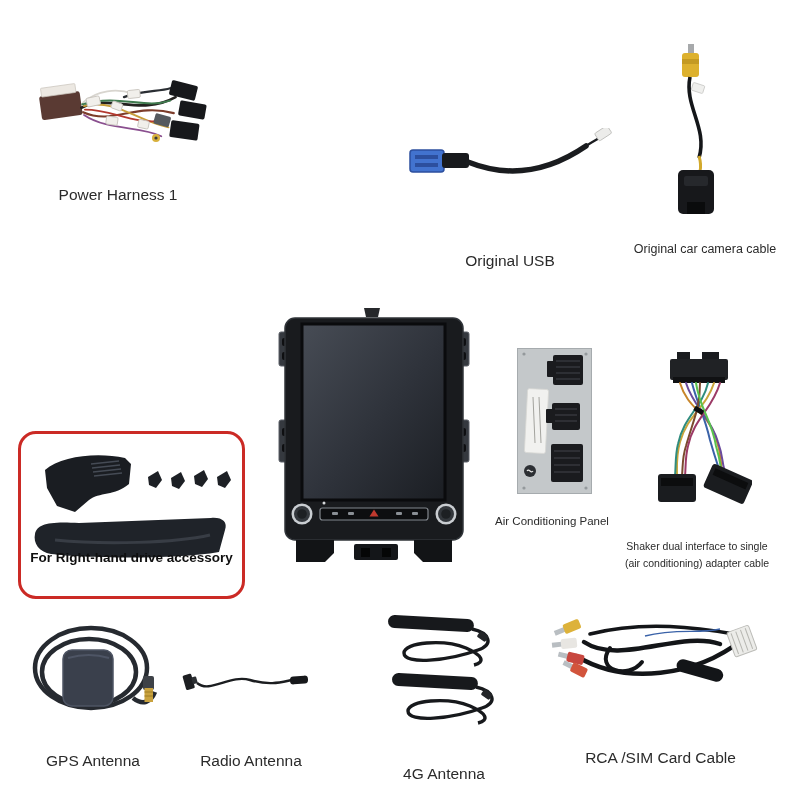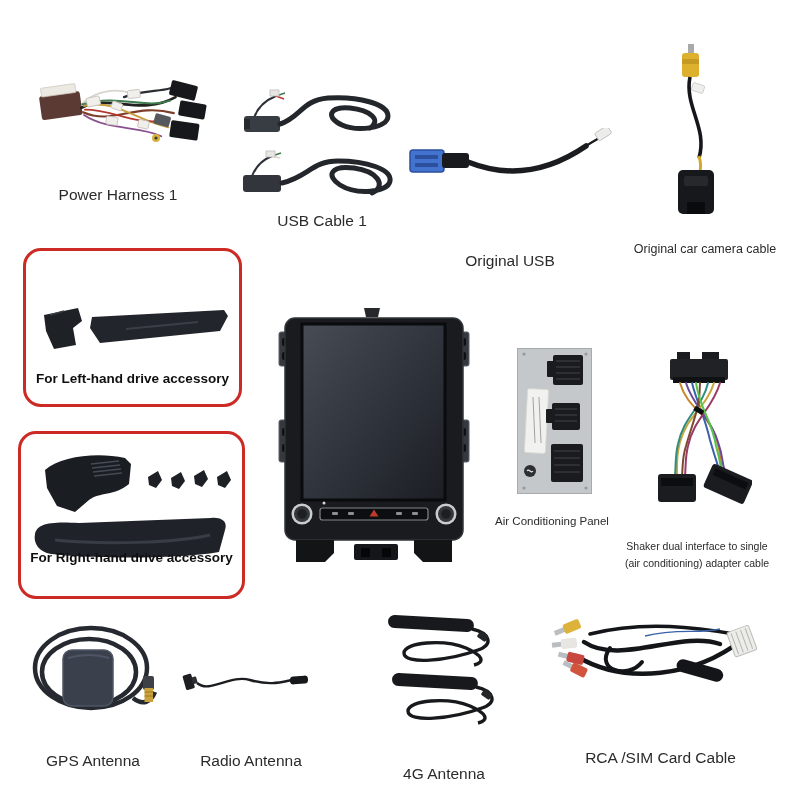--- a/index.html
+++ b/index.html
@@ -62,42 +62,20 @@
         <rect x="162" y="32" width="30" height="17" rx="2" transform="rotate(10 177 40)"></rect>
         <rect x="152" y="54" width="32" height="19" rx="2" transform="rotate(8 168 63)"></rect>
       </g>
       <rect x="134" y="46" width="18" height="12" rx="2" fill="#55595e" transform="rotate(16 143 52)"></rect>
       <circle cx="136" cy="72" r="4.5" fill="#d8b13c"></circle>
       <circle cx="136" cy="72" r="1.8" fill="#3a3a3a"></circle>
     </svg>
     <div class="cap" style="left:-7px;top:112px;width:180px;">Power Harness 1</div>
   </div>
 
-  <div class="item" style="left:242px;top:72px;">
-    <svg width="155" height="122" viewBox="0 0 155 122">
-      <g>
-        <path d="M12,30 C16,18 24,12 34,8" stroke="#2c3036" stroke-width="2" fill="none"></path>
-        <path d="M34,8 l9,-3" stroke="#3f7a4e" stroke-width="1.6" fill="none"></path>
-        <path d="M34,8 l8,3" stroke="#c0392b" stroke-width="1.6" fill="none"></path>
-        <rect x="28" y="2" width="9" height="6" fill="#e8e6e2" stroke="#bbb" stroke-width="0.8"></rect>
-        <rect x="2" y="28" width="36" height="16" rx="3" fill="#383d44"></rect>
-        <rect x="2" y="31" width="6" height="10" fill="#262a2f"></rect>
-        <path d="M38,36 C58,30 60,12 86,10 C116,8 146,16 146,28 C146,40 116,44 100,37 C84,30 86,18 108,20 C128,22 140,32 128,40" fill="none" stroke="#23262b" stroke-width="5" stroke-linecap="round"></path>
-      </g>
-      <g transform="translate(0,62)">
-        <path d="M10,26 C14,16 20,10 30,6" stroke="#2c3036" stroke-width="2" fill="none"></path>
-        <path d="M30,6 l9,-3" stroke="#3f7a4e" stroke-width="1.6" fill="none"></path>
-        <path d="M30,6 l8,2" stroke="#d8d5cf" stroke-width="1.6" fill="none"></path>
-        <rect x="24" y="1" width="9" height="6" fill="#e8e6e2" stroke="#bbb" stroke-width="0.8"></rect>
-        <rect x="1" y="25" width="38" height="17" rx="3" fill="#32363c"></rect>
-        <path d="M40,33 C66,27 70,11 96,11 C124,11 150,19 148,31 C146,43 114,45 98,35 C84,26 88,15 112,18 C134,21 146,35 130,43" fill="none" stroke="#23262b" stroke-width="5" stroke-linecap="round"></path>
-      </g>
-    </svg>
-    <div class="cap" style="left:-5px;top:124px;width:170px;">USB Cable 1</div>
-  </div>
 
   <div class="item" style="left:408px;top:112px;">
     <svg width="210" height="62" viewBox="0 0 210 62">
       <rect x="2" y="22" width="34" height="22" rx="3" fill="#4273cf" stroke="#2c4f9e" stroke-width="1.5"></rect>
       <rect x="7" y="27" width="23" height="4" fill="#2c4f9e"></rect>
       <rect x="7" y="35" width="23" height="4" fill="#2c4f9e"></rect>
       <rect x="34" y="25" width="27" height="15" rx="3" fill="#181a1d"></rect>
       <path d="M60,34 C100,50 140,44 178,18" fill="none" stroke="#1a1c1f" stroke-width="5.5" stroke-linecap="round"></path>
       <path d="M178,18 C184,14 188,12 193,9" fill="none" stroke="#1a1c1f" stroke-width="2.4"></path>
       <rect x="188" y="1" width="15" height="9" rx="1.5" fill="#ececea" stroke="#b9b9b6" stroke-width="0.8" transform="rotate(-33 195 6)"></rect>
@@ -113,29 +91,20 @@
       <path d="M22,33 C16,62 40,84 31,114" fill="none" stroke="#141619" stroke-width="3.6"></path>
       <rect x="24" y="40" width="12" height="8" rx="1" fill="#efefed" stroke="#c9c9c6" stroke-width="0.8" transform="rotate(18 30 44)"></rect>
       <path d="M31,112 C33,119 33,123 32,127" fill="none" stroke="#d2a92c" stroke-width="3"></path>
       <rect x="10" y="126" width="36" height="44" rx="5" fill="#17181b"></rect>
       <rect x="16" y="132" width="24" height="10" rx="2" fill="#26282c"></rect>
       <rect x="19" y="158" width="18" height="12" fill="#0a0b0c"></rect>
     </svg>
     <div class="cap small" style="left:-58px;top:198px;width:190px;">Original car camera cable</div>
   </div>
 
-  <div class="kit-box" style="left:23px;top:232px;width:213px;height:153px;">
-    <svg style="position:absolute;left:4px;top:50px;" width="206" height="62" viewBox="0 0 206 62">
-      <path d="M14,14 L48,7 L52,20 L43,27 L46,44 L24,48 L16,30 Z" fill="#1e2126"></path>
-      <path d="M20,14 l14,-4" stroke="#3a3f47" stroke-width="1.5" fill="none"></path>
-      <path d="M62,16 L194,9 L198,15 L190,30 L70,42 L60,27 Z" fill="#22252b"></path>
-      <path d="M96,28 L168,21" stroke="#3a3f47" stroke-width="2" fill="none"></path>
-    </svg>
-    <div class="kit-cap" style="top:120px;">For Left-hand drive accessory</div>
-  </div>
 
   <div class="kit-box" style="left:18px;top:415px;width:221px;height:162px;">
     <svg style="position:absolute;left:4px;top:10px;" width="209" height="122" viewBox="0 0 209 122">
       <path d="M20,26 C36,12 72,8 100,14 L106,20 L104,40 C90,52 74,48 64,56 L50,68 L32,62 L22,44 Z" fill="#1a1d22"></path>
       <g stroke="#454b55" stroke-width="1.5">
         <line x1="66" y1="20" x2="94" y2="17"></line>
         <line x1="67" y1="24" x2="95" y2="21"></line>
         <line x1="68" y1="28" x2="96" y2="25"></line>
         <line x1="69" y1="32" x2="97" y2="29"></line>
       </g>

